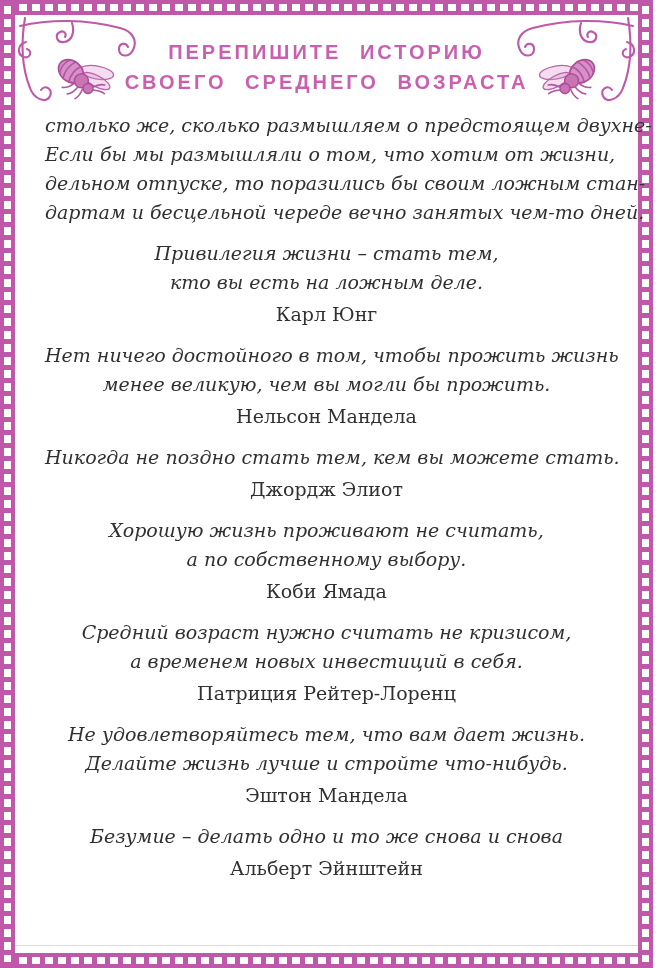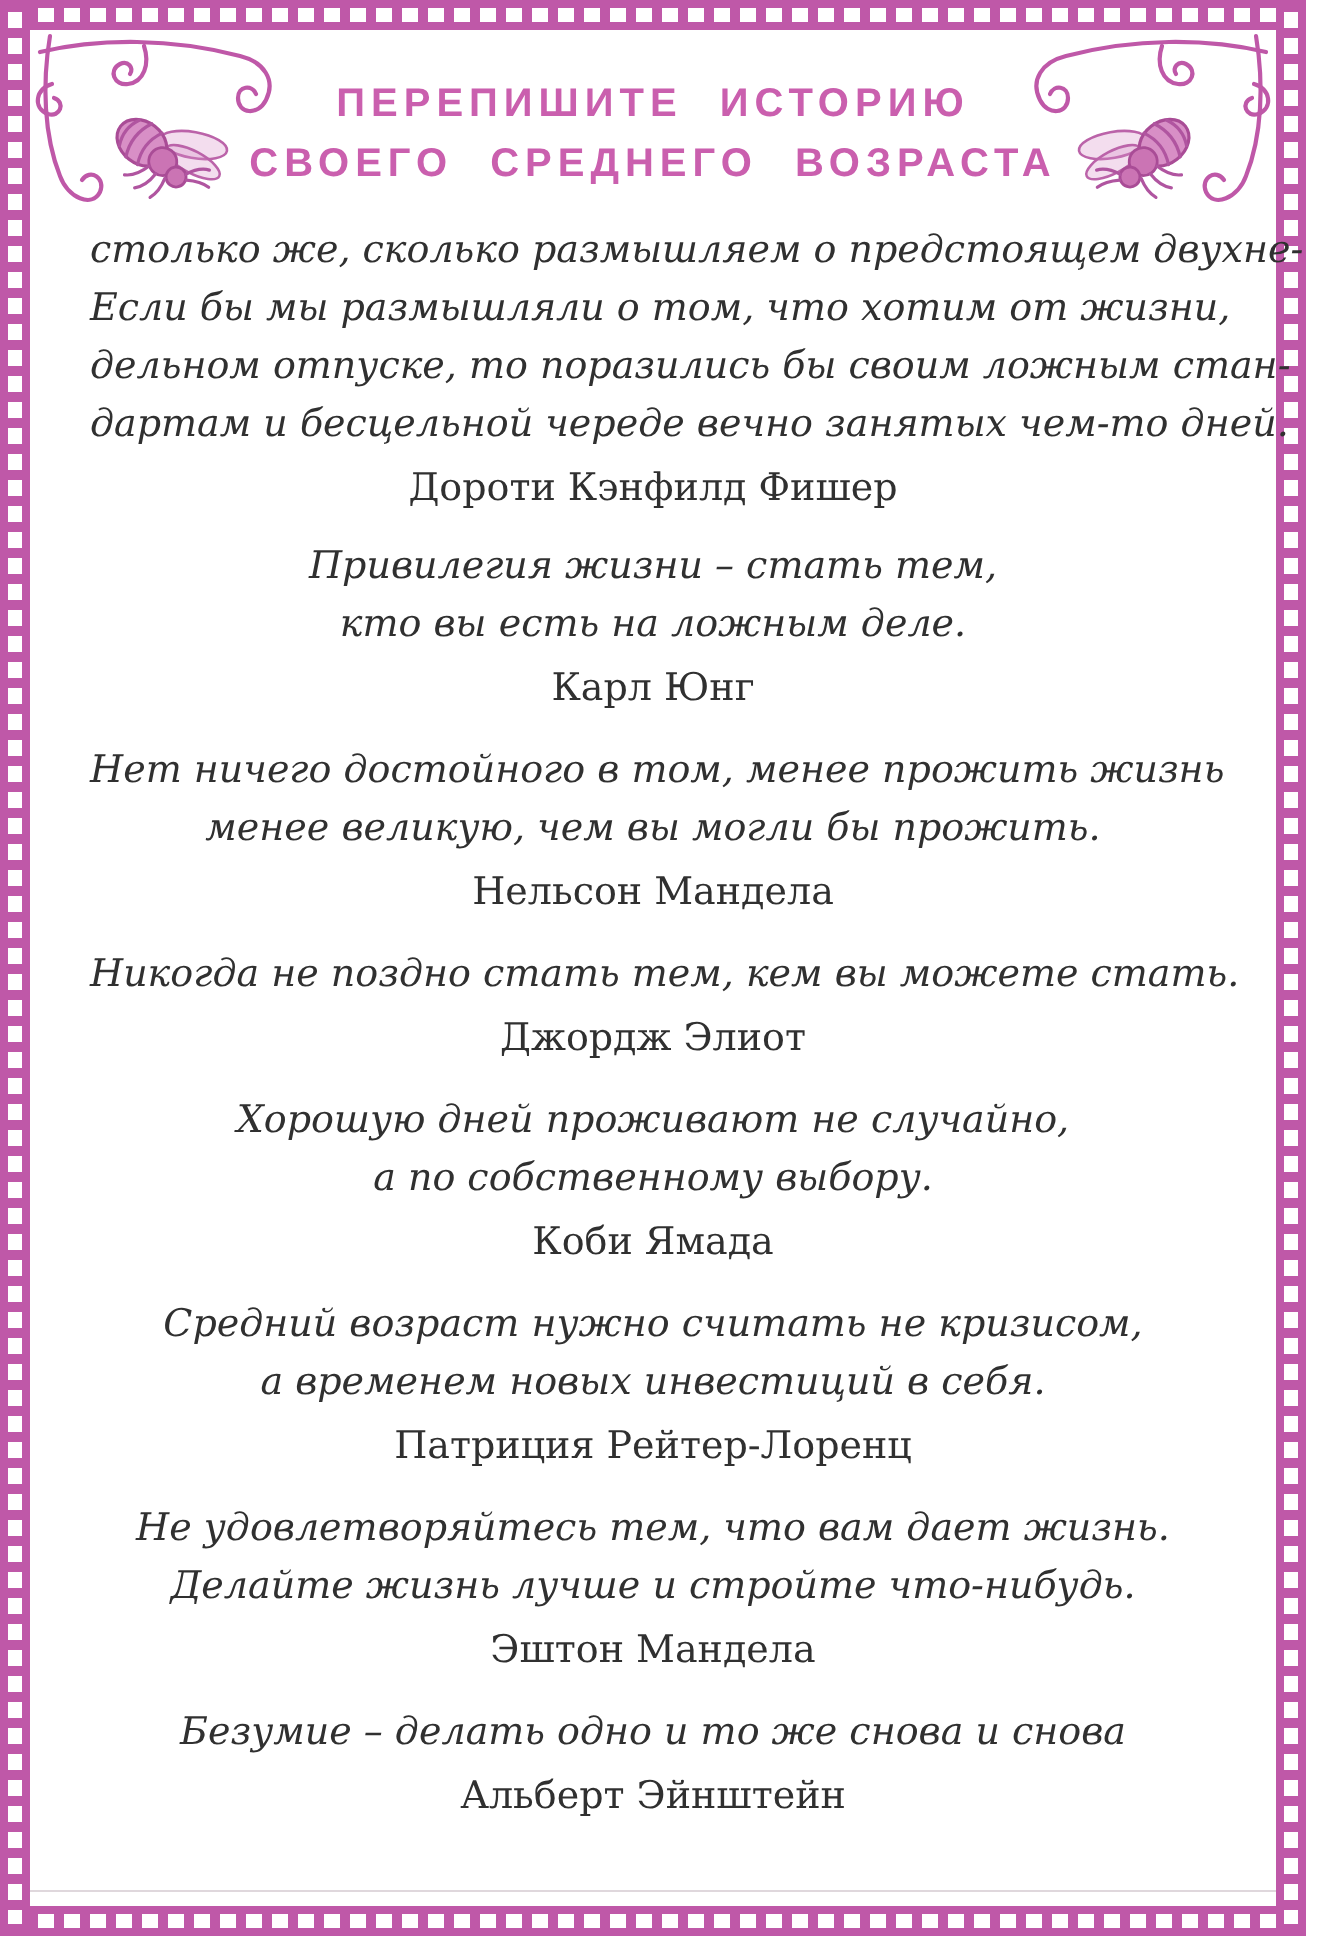--- a/index.html
+++ b/index.html
@@ -128,49 +128,48 @@
       <span class="title-line">СВОЕГО СРЕДНЕГО ВОЗРАСТА</span>
     </h1>
 
     <figure class="quote first">
       <blockquote>
         <span class="qline">столько же, сколько размышляем о предстоящем двухне-</span>
         <span class="qline">Если бы мы размышляли о том, что хотим от жизни,</span>
         <span class="qline">дельном отпуске, то поразились бы своим ложным стан-</span>
         <span class="qline">дартам и бесцельной череде вечно занятых чем-то дней.</span>
       </blockquote>
-      <figcaption>Дороти Кэнфилд Фишер</figcaption>
     </figure>
 
     <figure class="quote">
       <blockquote>
         <span class="qline">Привилегия жизни – стать тем,</span>
         <span class="qline">кто вы есть на ложным деле.</span>
       </blockquote>
       <figcaption>Карл Юнг</figcaption>
     </figure>
 
     <figure class="quote">
       <blockquote>
-        <span class="qline">Нет ничего достойного в том, менее прожить жизнь</span>
+        <span class="qline">Нет ничего достойного в том, чтобы прожить жизнь</span>
         <span class="qline">менее великую, чем вы могли бы прожить.</span>
       </blockquote>
       <figcaption>Нельсон Мандела</figcaption>
     </figure>
 
     <figure class="quote">
       <blockquote>
         <span class="qline">Никогда не поздно стать тем, кем вы можете стать.</span>
       </blockquote>
       <figcaption>Джордж Элиот</figcaption>
     </figure>
 
     <figure class="quote">
       <blockquote>
-        <span class="qline">Хорошую дней проживают не случайно,</span>
+        <span class="qline">Хорошую жизнь проживают не считать,</span>
         <span class="qline">а по собственному выбору.</span>
       </blockquote>
       <figcaption>Коби Ямада</figcaption>
     </figure>
 
     <figure class="quote">
       <blockquote>
         <span class="qline">Средний возраст нужно считать не кризисом,</span>
         <span class="qline">а временем новых инвестиций в себя.</span>
       </blockquote>

